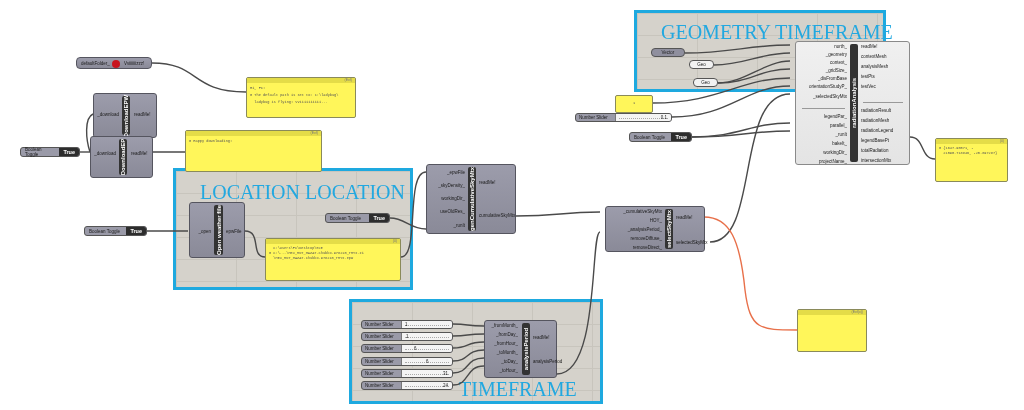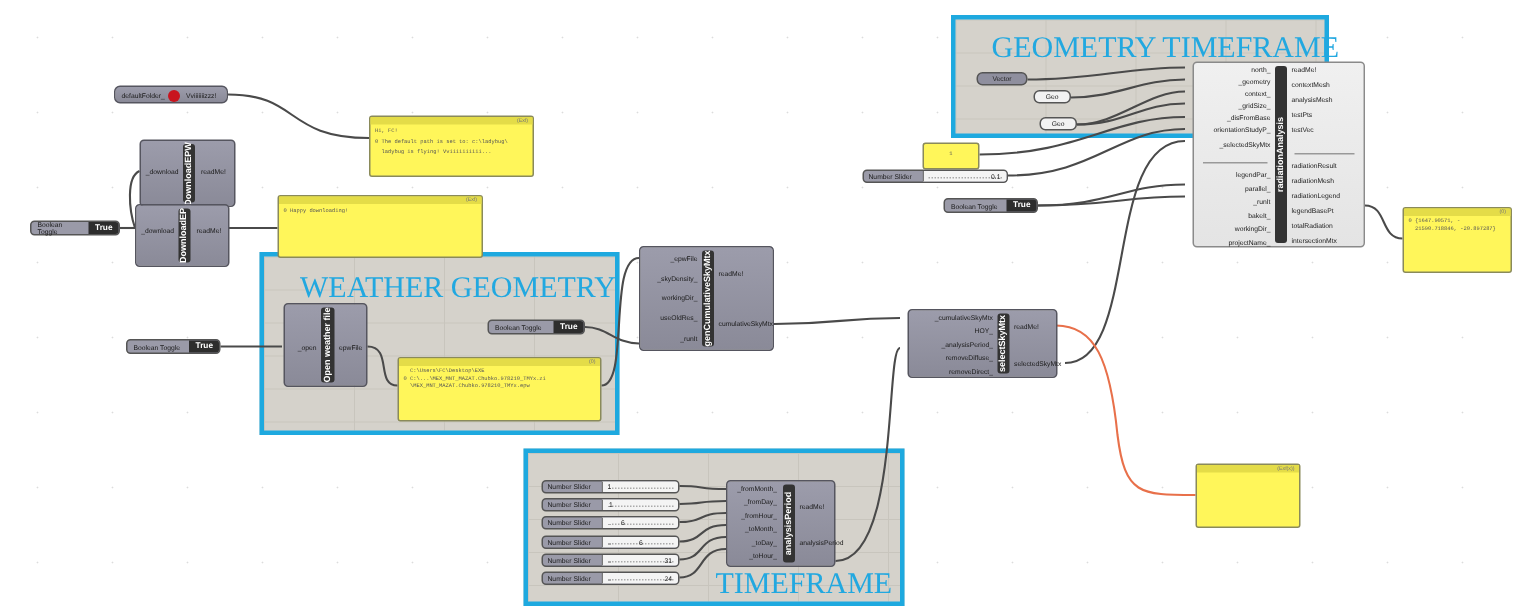--- a/index.html
+++ b/index.html
@@ -37,24 +37,24 @@
 </style>
 </head>
 <body>
 
 <div class="canvas-dots"></div>
 
 <div class="group" style="left:634px;top:10px;width:252px;height:82px;">
   <div class="group-title bigtitle" style="left:24px;top:8px;">GEOMETRY TIMEFRAME</div>
 </div>
 <div class="group" style="left:173px;top:168px;width:240px;height:122px;">
-  <div class="group-title bigtitle" style="left:24px;top:10px;">WEATHER GEOMETRY</div>
+  <div class="group-title bigtitle" style="left:24px;top:10px;">LOCATION LOCATION</div>
 </div>
 <div class="group" style="left:349px;top:299px;width:254px;height:105px;">
-  <div class="group-title bigtitle" style="left:125px;top:76px;">TIMEFRAME</div>
+  <div class="group-title bigtitle" style="left:107px;top:76px;">TIMEFRAME</div>
 </div>
 
 <svg class="wires" viewBox="0 0 1024 410">
   <g fill="none" stroke="#4a4a4a" stroke-width="1.4">
     <path d="M152,63 C200,63 190,92 246,92"></path>
     <path d="M80,152 L90,152"></path>
     <path d="M90,152 C86,140 84,118 93,114"></path>
     <path d="M151,152 L185,152"></path>
     <path d="M147,231 L188,231"></path>
     <path d="M245,231 C262,231 250,257 265,257"></path>

